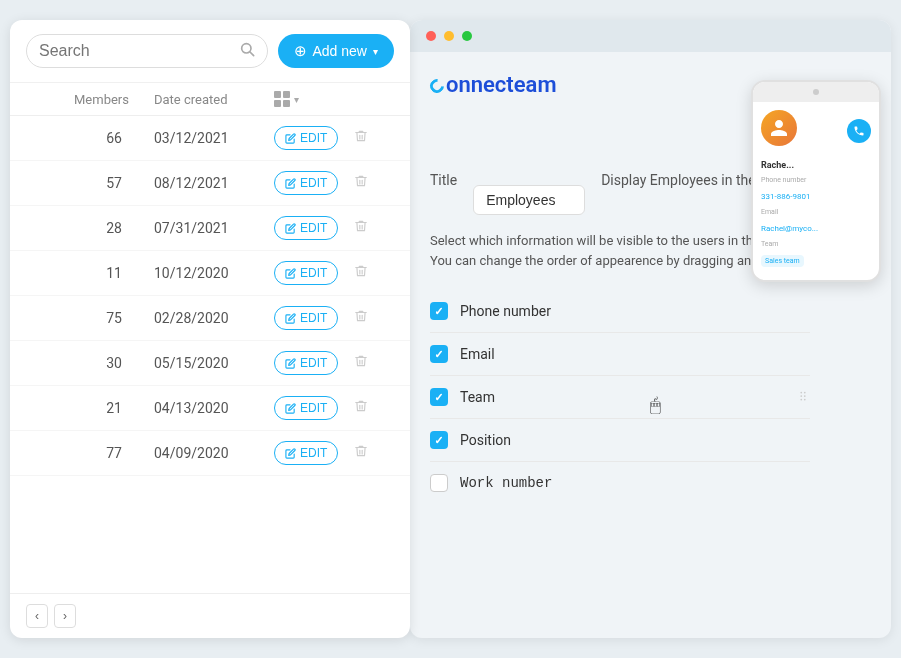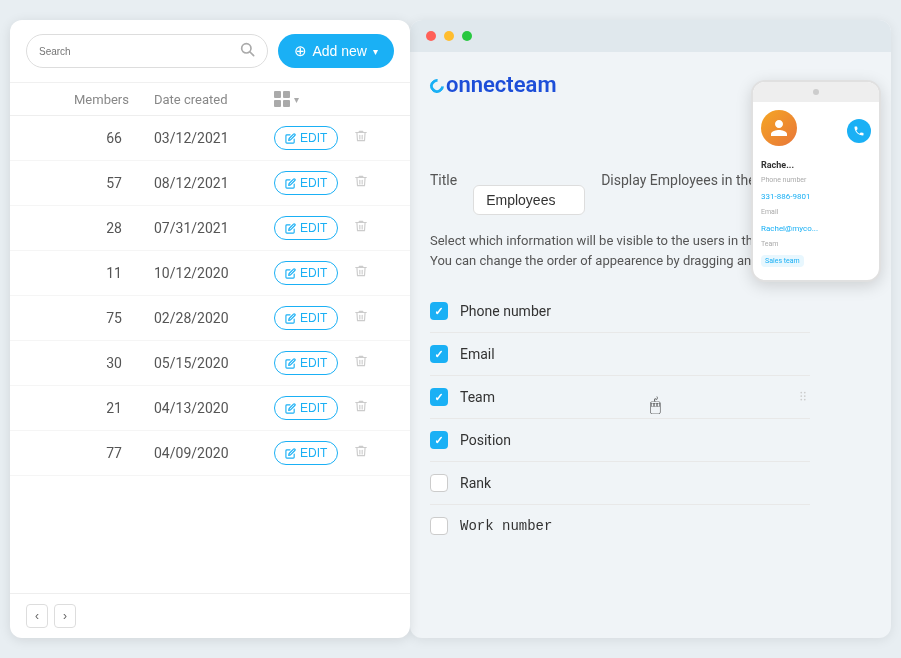--- a/index.html
+++ b/index.html
@@ -41,21 +41,21 @@
       align-items: center;
       border: 1px solid #ddd;
       border-radius: 20px;
       padding: 6px 12px;
       gap: 6px;
     }
 
     .search-box input {
       border: none;
       outline: none;
-      font-size: 10px;
+      font-size: 16px;
       color: #888;
       background: transparent;
       width: 100%;
     }
 
     .search-icon-svg {
       color: #aaa;
       font-size: 16px;
     }
 
@@ -700,24 +700,20 @@
               <circle cx="15" cy="18" r="1.5"></circle>
             </svg></span>
           <span style="position: absolute; left: 220px; bottom: 2px; font-size: 18px;">🖱</span>
         </div>
         <div class="check-item">
           <div class="checkbox-checked"></div>
           <span class="check-label">Position</span>
         </div>
         <div class="check-item">
           <div class="checkbox-unchecked"></div>
-          <span class="check-label">Rank</span>
-        </div>
-        <div class="check-item">
-          <div class="checkbox-unchecked"></div>
           <span class="check-label">Work number</span>
         </div>
       </div>
   </div>
 
   <div class="mobile-mockup">
     <div class="mobile-top">
       <div class="mobile-dot"></div>
     </div>
     <div class="mobile-content" style="position:relative;">

